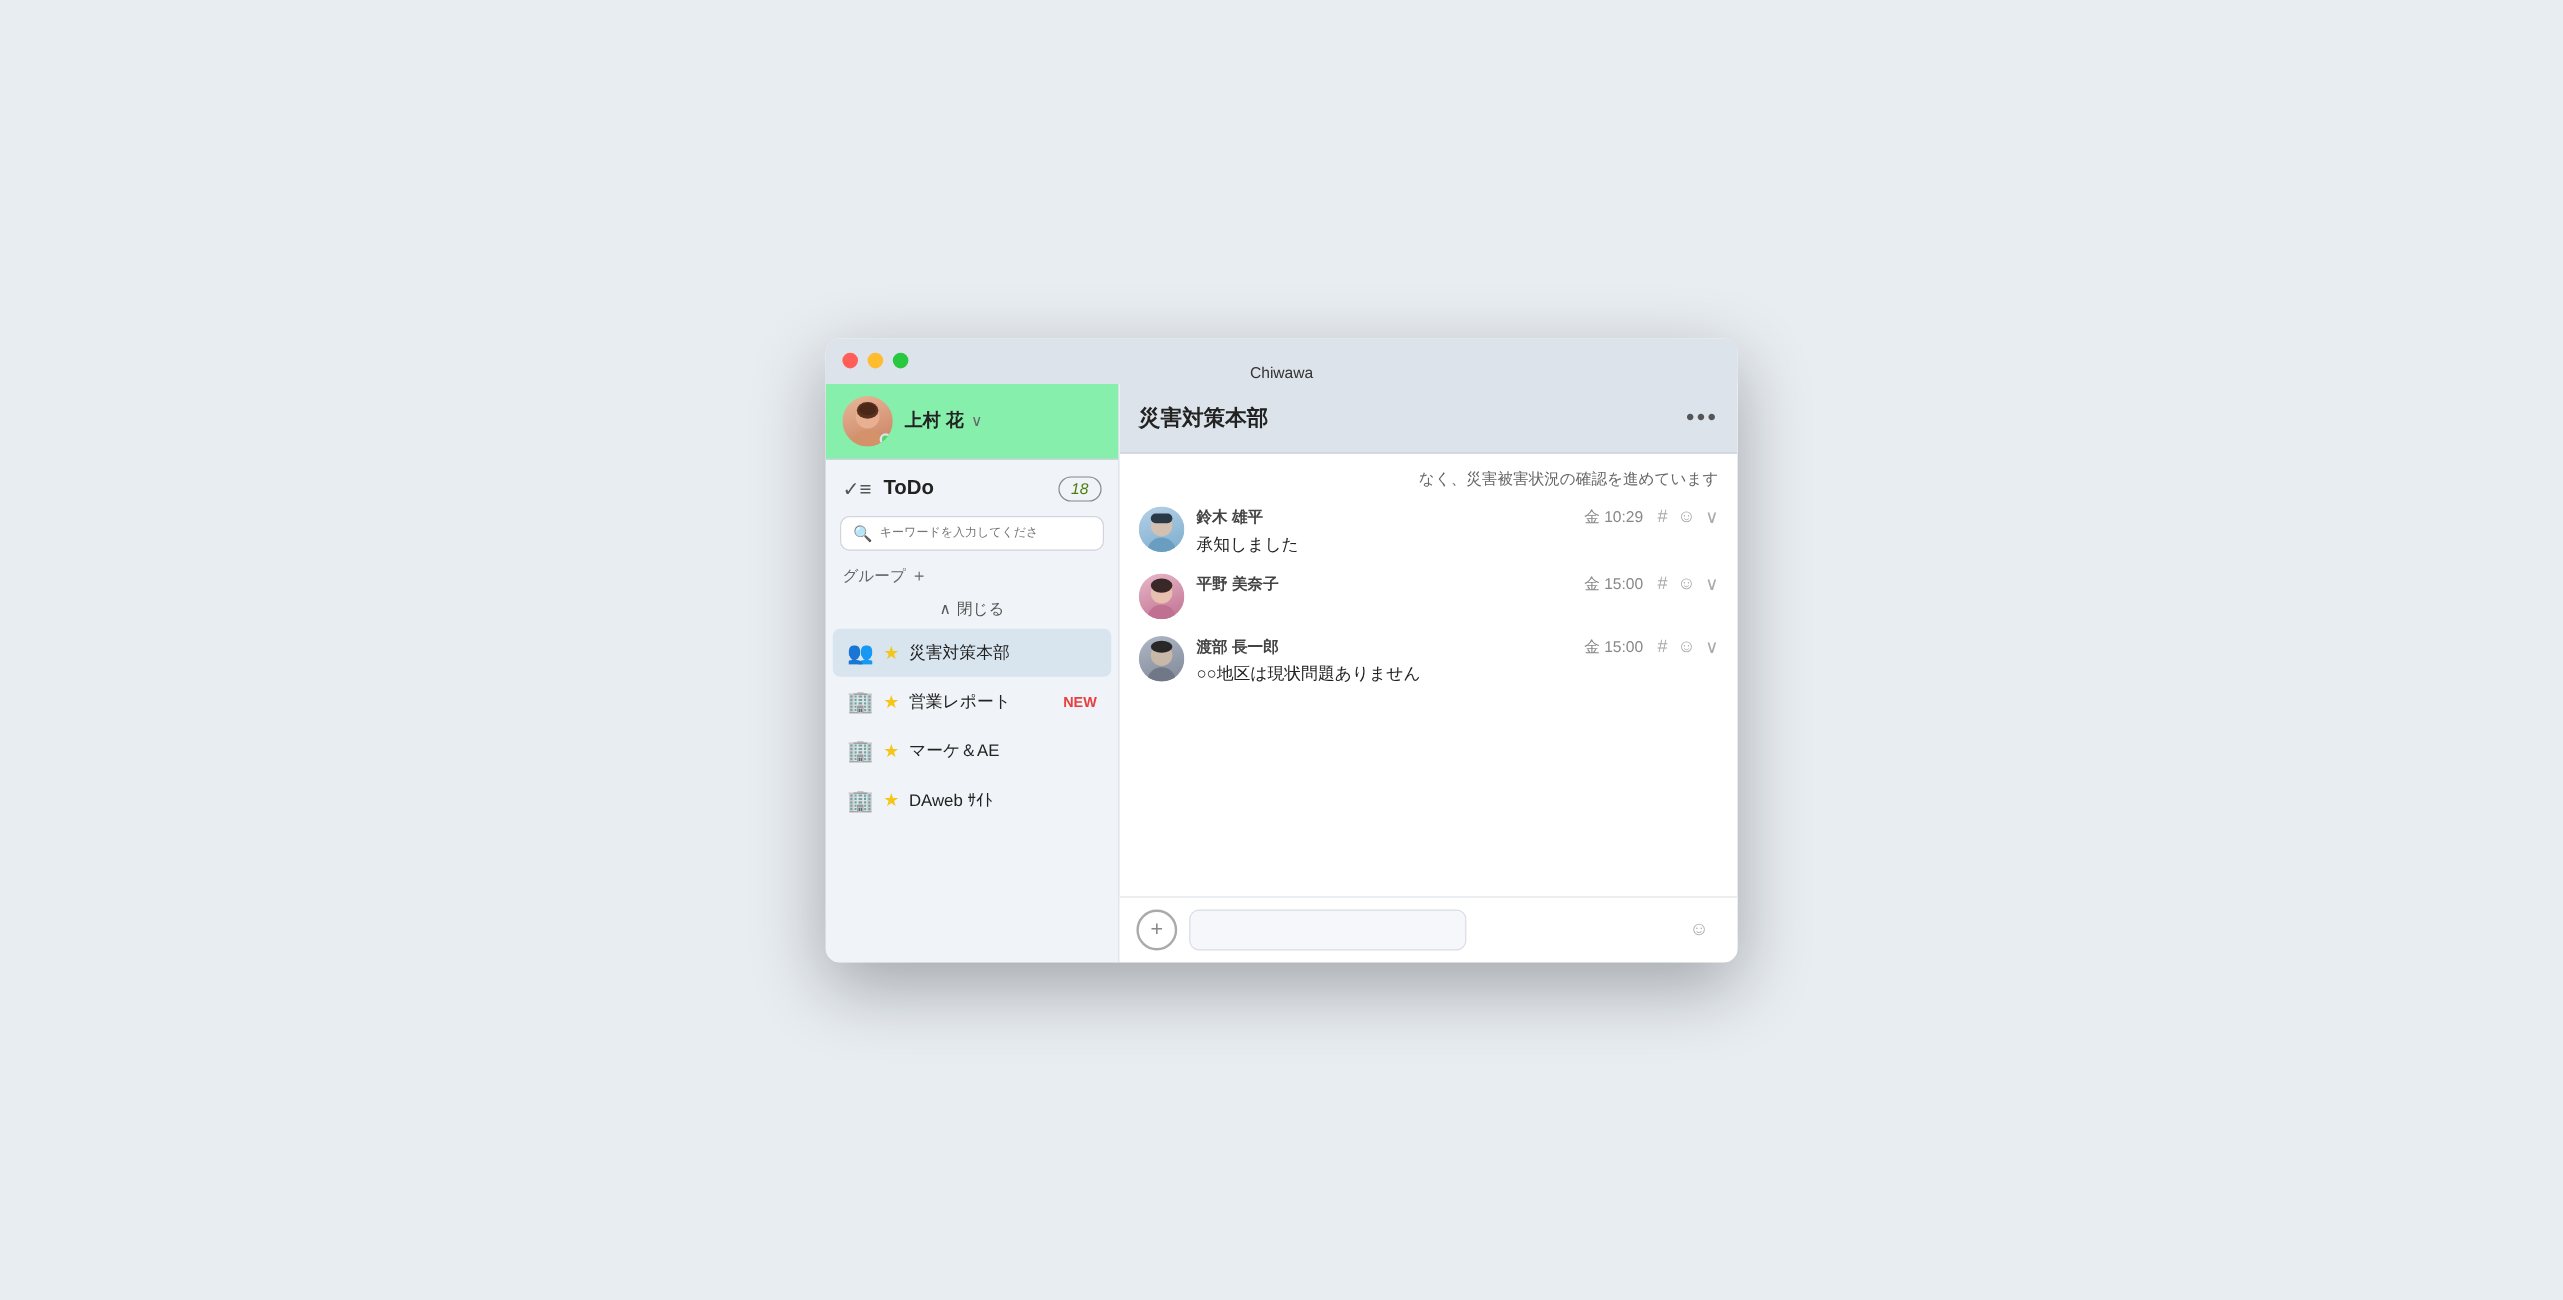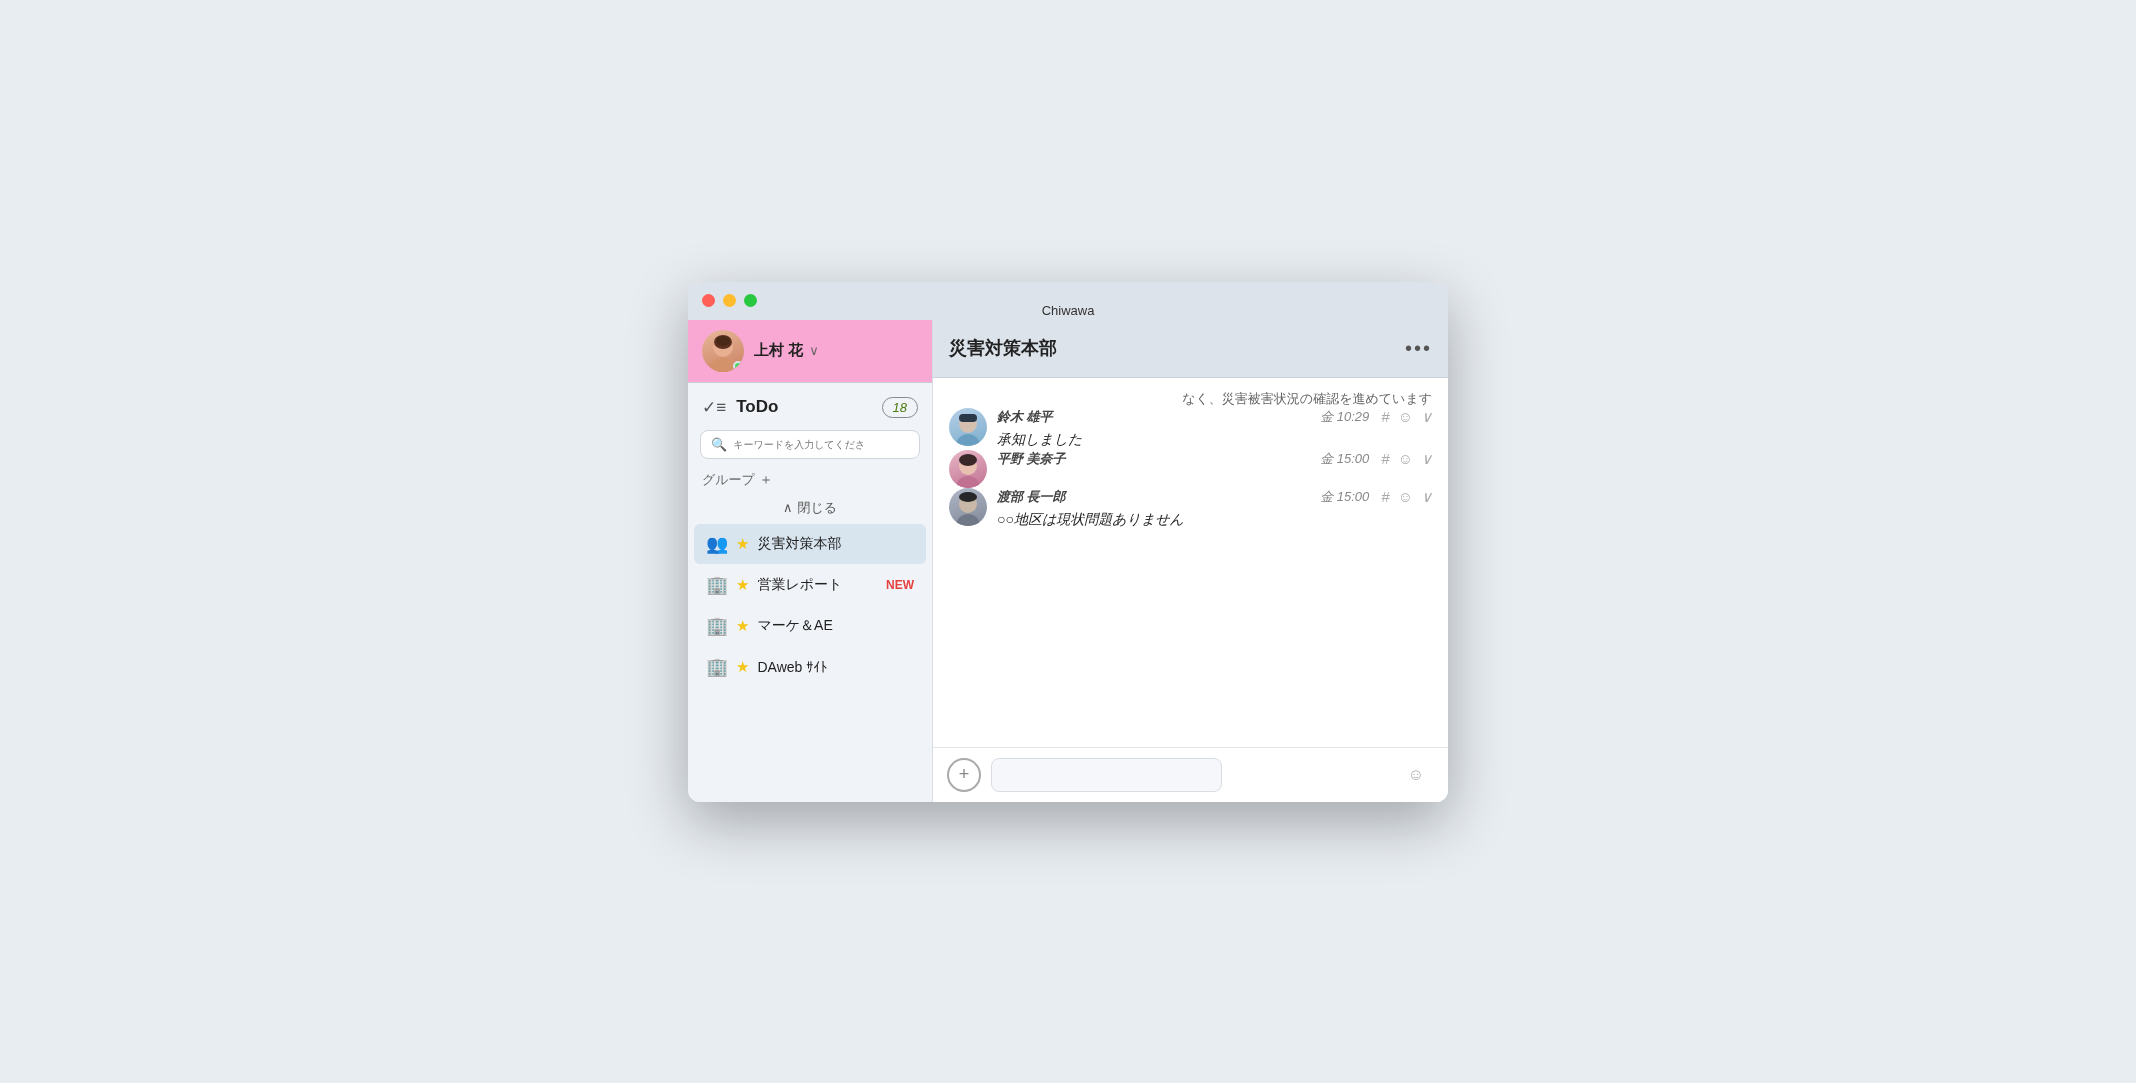--- a/index.html
+++ b/index.html
@@ -64,21 +64,21 @@
     .sidebar {
       width: 245px;
       background: #f0f3f7;
       display: flex;
       flex-direction: column;
       border-right: 1px solid #d8dde4;
       flex-shrink: 0;
       overflow: hidden;
     }
     .sidebar-header {
-      background: #f9a8d4;
+      background: #86efac;
       padding: 10px 14px;
       display: flex;
       align-items: center;
       gap: 10px;
       border-bottom: 1px solid #c8cfd8;
     }
     .user-avatar {
       width: 42px;
       height: 42px;
       border-radius: 50%;
@@ -245,31 +245,31 @@
       letter-spacing: 2px;
       cursor: pointer;
     }
     
     .messages-area {
       flex: 1;
       overflow-y: auto;
       padding: 12px 16px;
       display: flex;
       flex-direction: column;
+      gap: 14px;
     }
     .truncated-msg {
       color: #666;
       font-size: 13px;
       text-align: right;
     }
     .message {
       display: flex;
       gap: 10px;
       align-items: flex-start;
-      font-style: italic;
     }
     .msg-avatar {
       width: 38px;
       height: 38px;
       border-radius: 50%;
       flex-shrink: 0;
       overflow: hidden;
     }
     .msg-content { flex: 1; }
     .msg-header {

